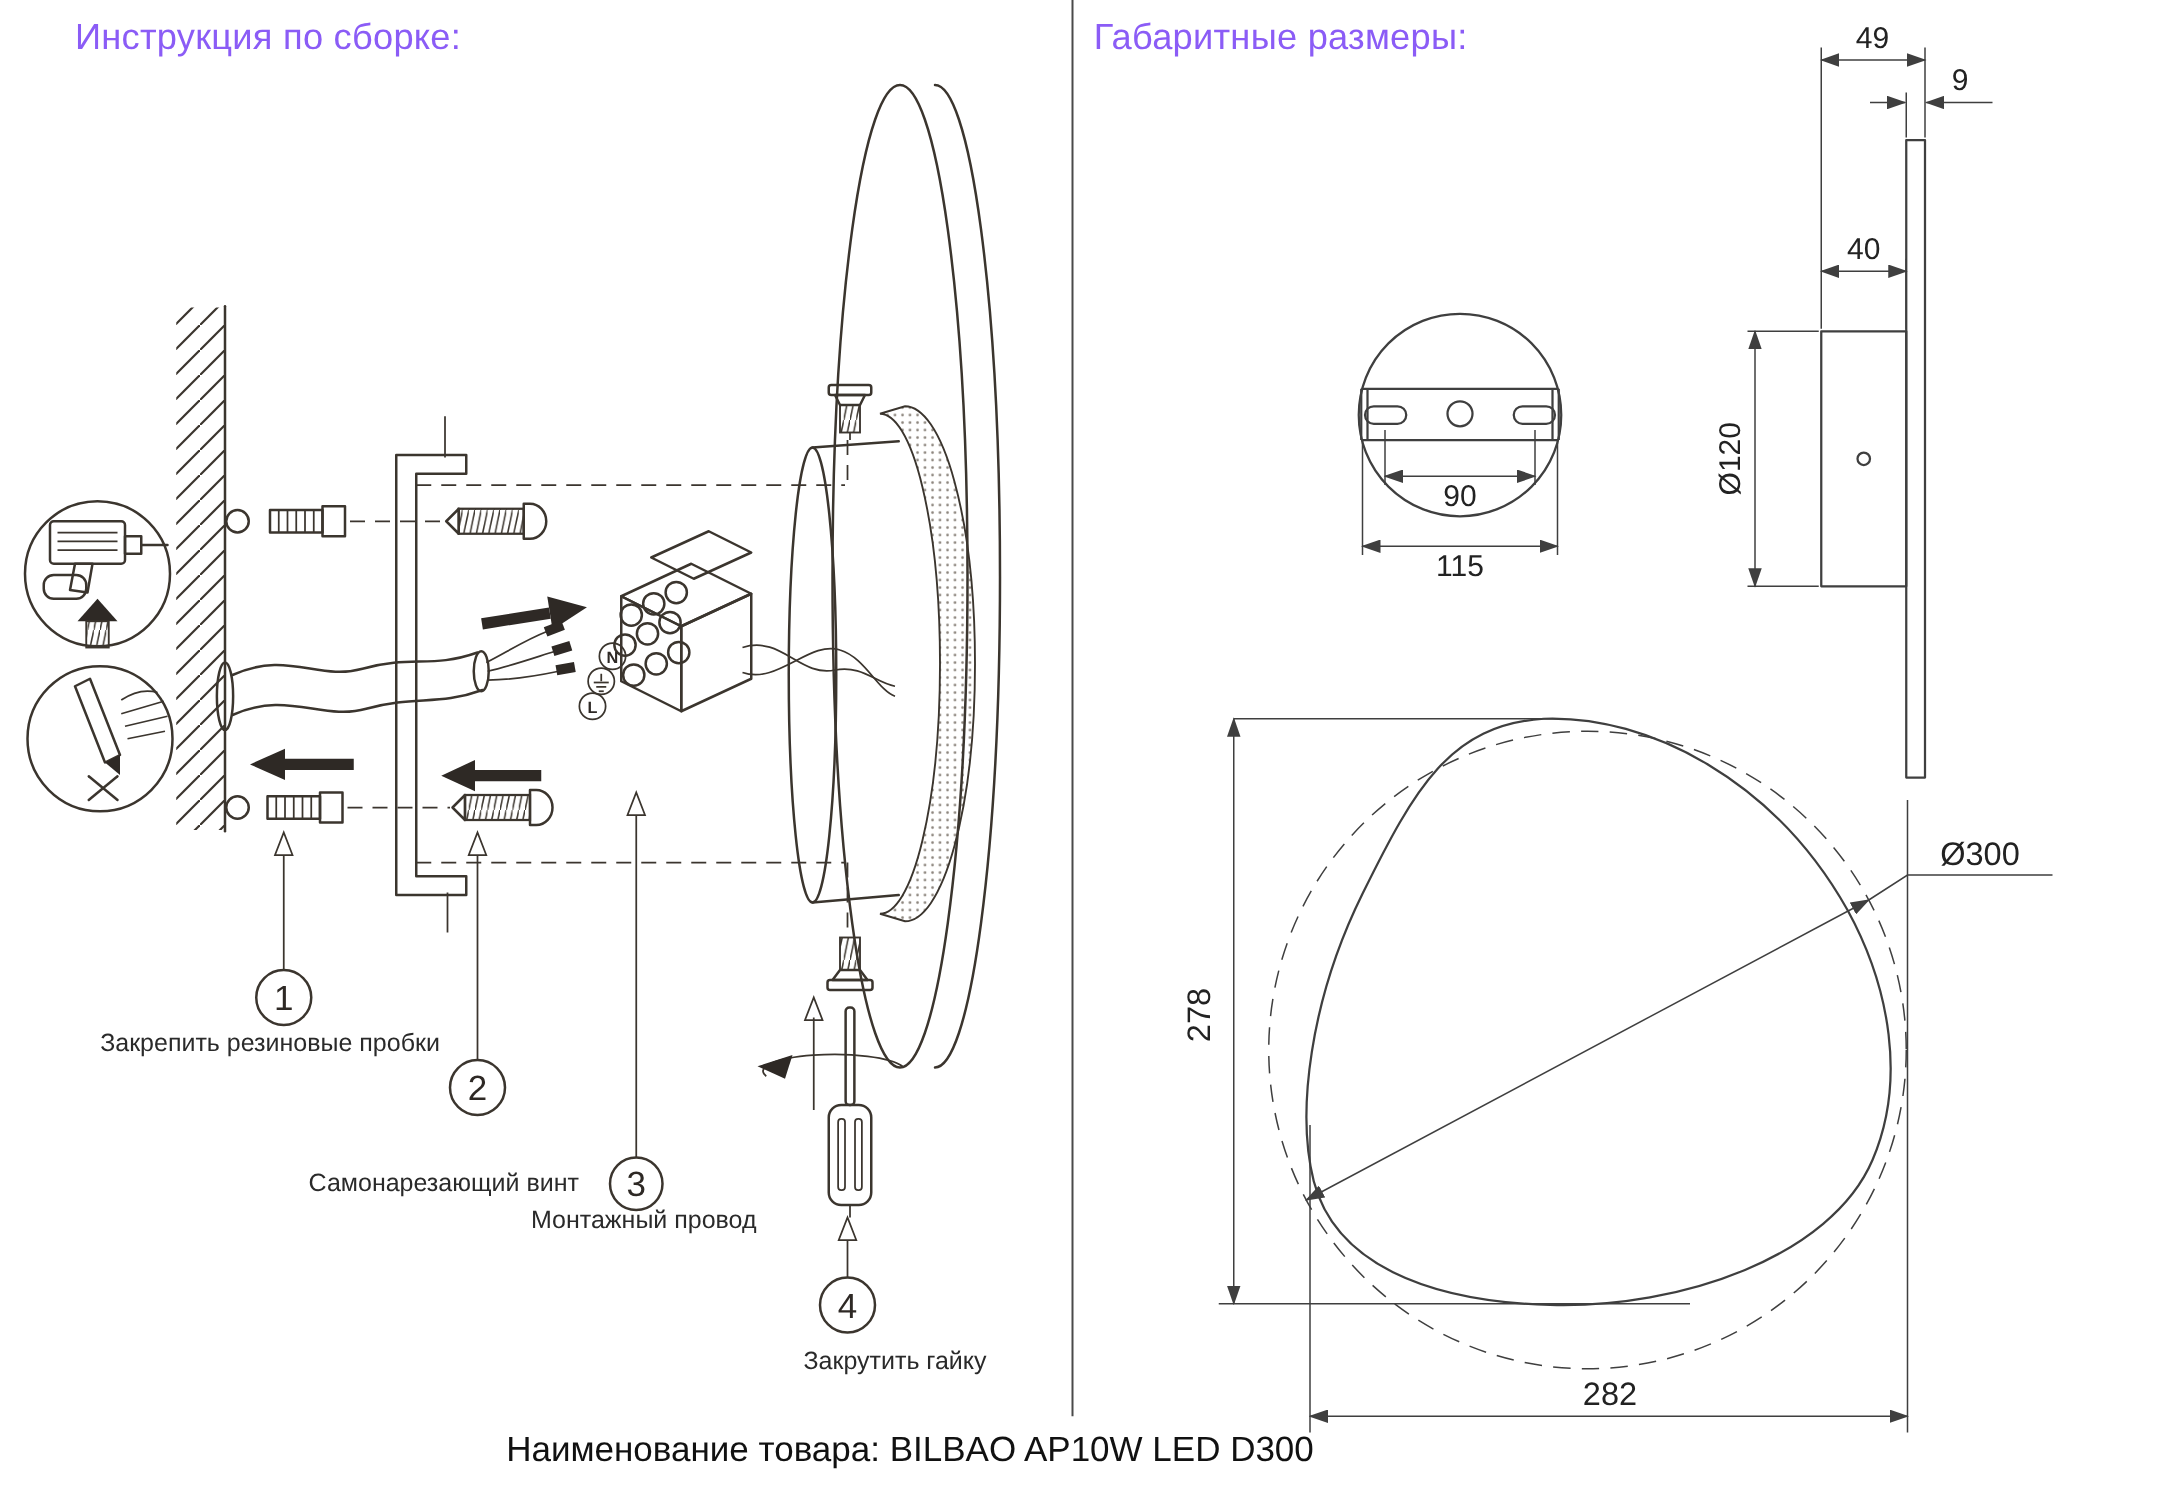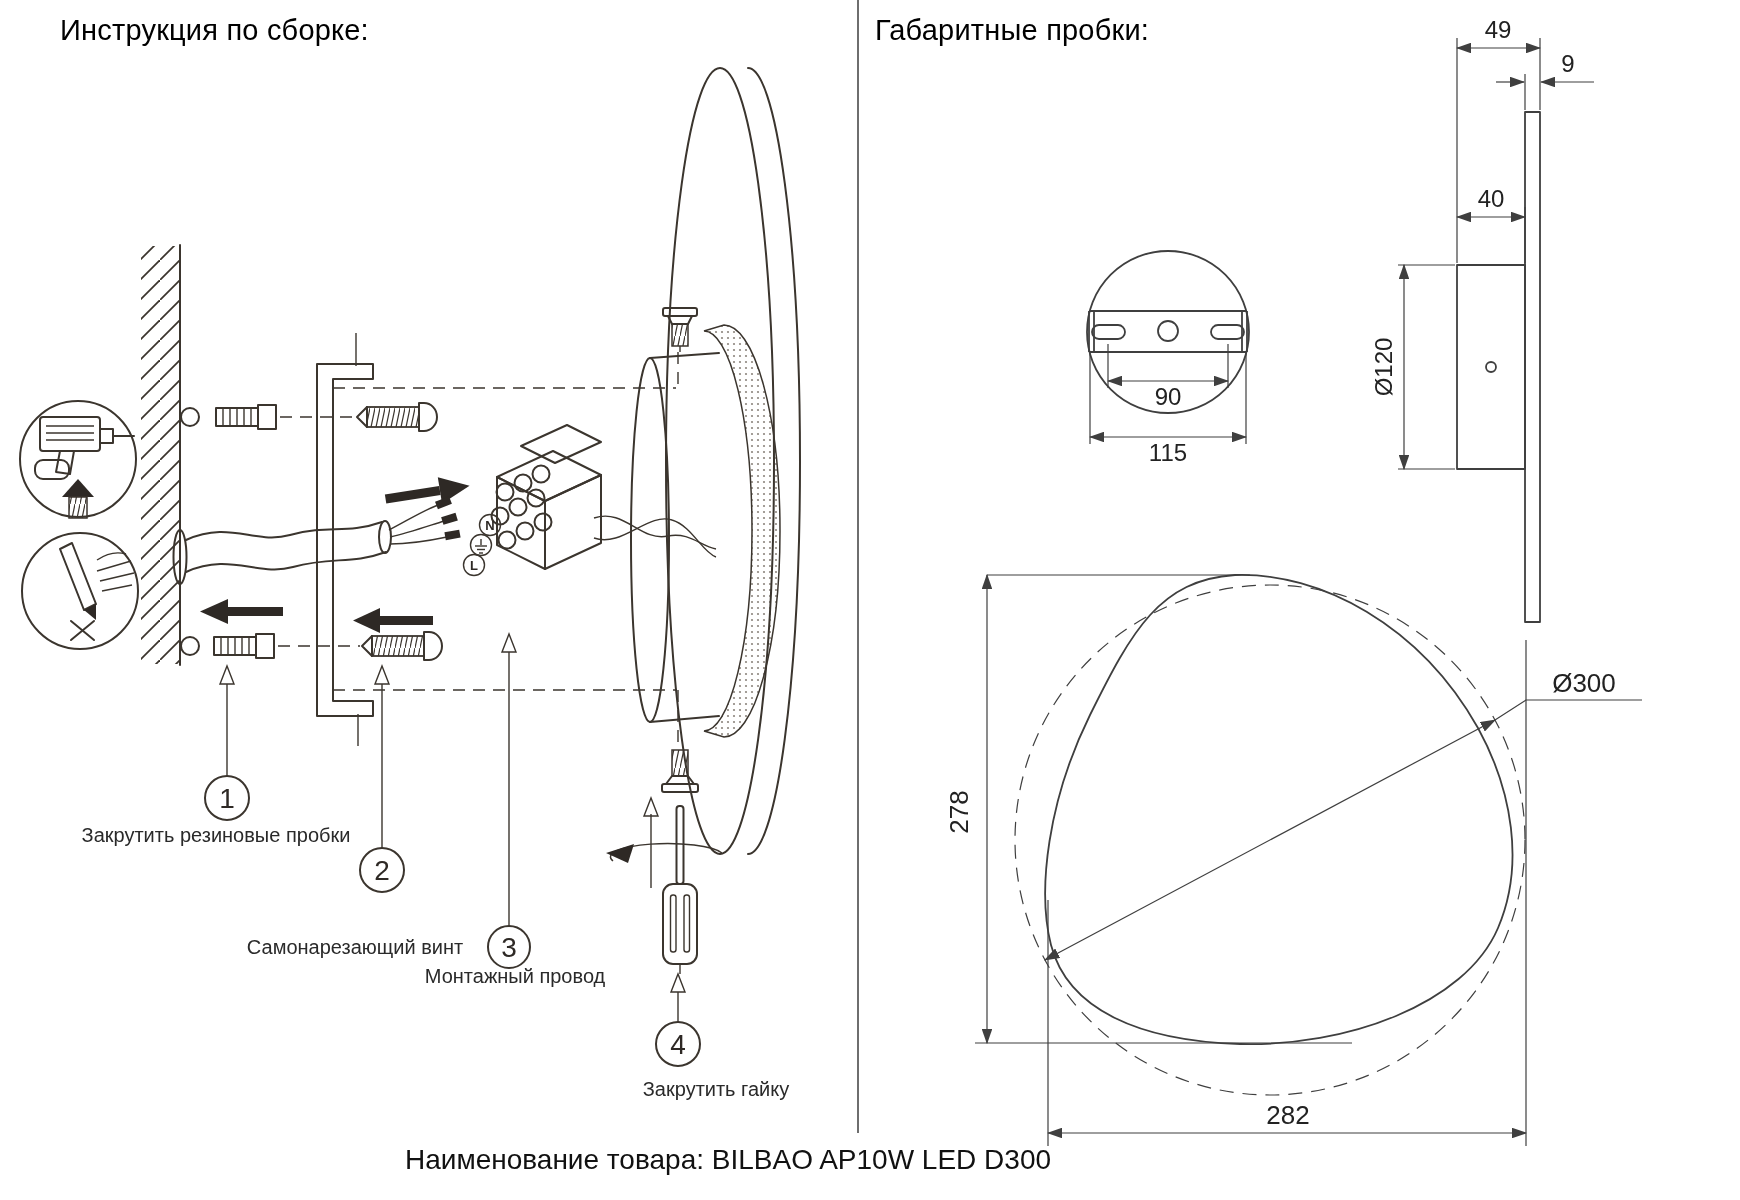--- a/index.html
+++ b/index.html
@@ -1,19 +1,19 @@
 <!DOCTYPE html>
 <html><head>
 <meta charset="utf-8">
 <style>
   html,body{margin:0;padding:0;background:#ffffff;}
   .stage{position:relative;width:1740px;height:1200px;background:#ffffff;overflow:hidden;
          font-family:"Liberation Sans", sans-serif;color:#1c1c1c;}
   .stage svg{position:absolute;left:0;top:0;}
-  .panel-title{position:absolute;font-size:29px;letter-spacing:.2px;color:#000000;white-space:nowrap;}
+  .panel-title{position:absolute;font-size:29px;letter-spacing:.2px;color:#8b5cf6;white-space:nowrap;}
   .step-label{position:absolute;transform:translateX(-50%);font-size:20px;color:#2a2a2a;white-space:nowrap;}
   .footer-label{position:absolute;transform:translateX(-50%);font-size:28px;color:#111;white-space:nowrap;}
   
   .ln{stroke:#3b352e;fill:none;stroke-width:2;stroke-linecap:round;stroke-linejoin:round;}
   .lnthin{stroke:#3b352e;fill:none;stroke-width:1.4;}
   .fillk{fill:#2e2925;stroke:none;}
   .dash{stroke-dasharray:12 8;}
   .lnr{stroke:#3f3f3f;fill:none;stroke-width:1.8;stroke-linejoin:round;}
   .dim{stroke:#3f3f3f;fill:none;stroke-width:1.2;}
   .dashr{stroke-dasharray:14 9;}
@@ -341,21 +341,21 @@
 
     <g>
       <line class="dim" x1="1045" y1="960" x2="1495" y2="720" marker-start="url(#da)" marker-end="url(#da)" stroke-width="1.5"></line>
       <path class="dim" d="M1495,720 L1526,700 L1642,700" stroke-width="1.5"></path>
       <text class="dimtxt-big" x="1584" y="692" text-anchor="middle">Ø300</text>
     </g>
   </g>
 </svg>
 
   <div class="panel-title" style="left:60px;top:14px;">Инструкция по сборке:</div>
-  <div class="panel-title" style="left:875px;top:14px;">Габаритные пробки:</div>
-
-  <div class="step-label" style="left:216px;top:824px;">Закрутить резиновые пробки</div>
+  <div class="panel-title" style="left:875px;top:14px;">Габаритные размеры:</div>
+
+  <div class="step-label" style="left:216px;top:824px;">Закрепить резиновые пробки</div>
   <div class="step-label" style="left:355px;top:924px;margin-top:12px;">Самонарезающий винт</div>
   <div class="step-label" style="left:515px;top:965px;">Монтажный провод</div>
   <div class="step-label" style="left:716px;top:1078px;">Закрутить гайку</div>
 
   <div class="footer-label" style="left:728px;top:1144px;">Наименование товара: BILBAO AP10W LED D300</div>
 </div>
 
 </body></html>

